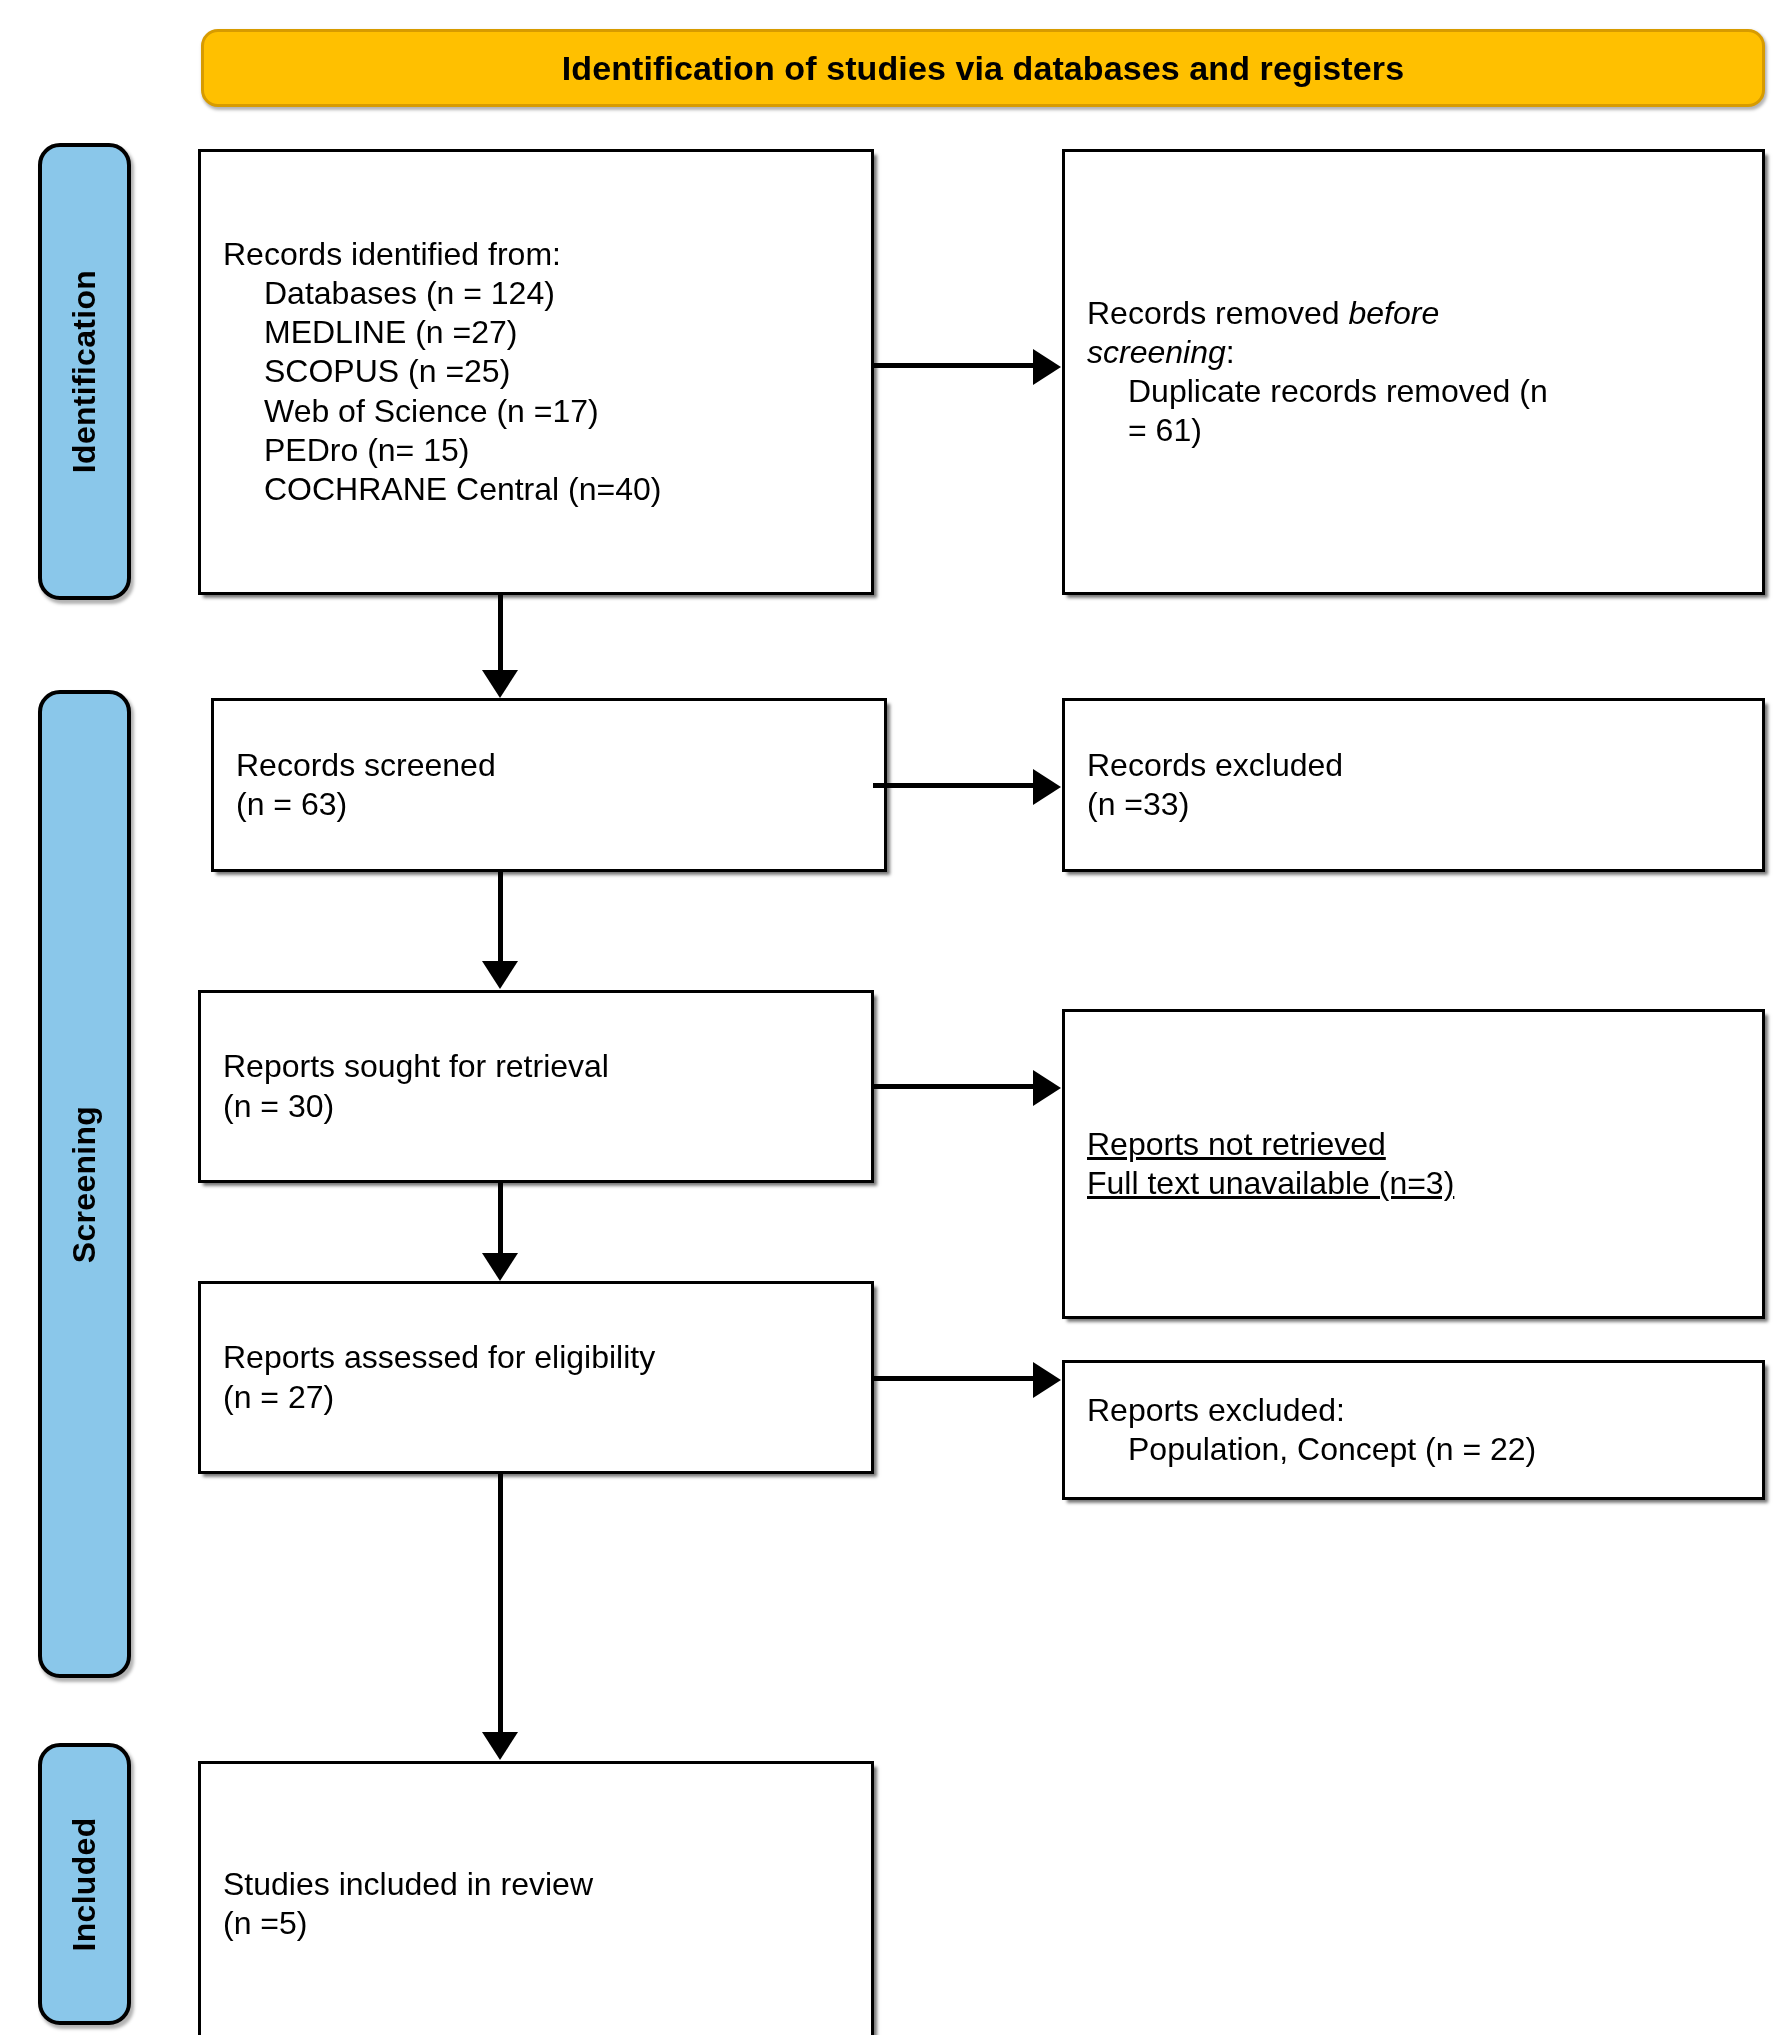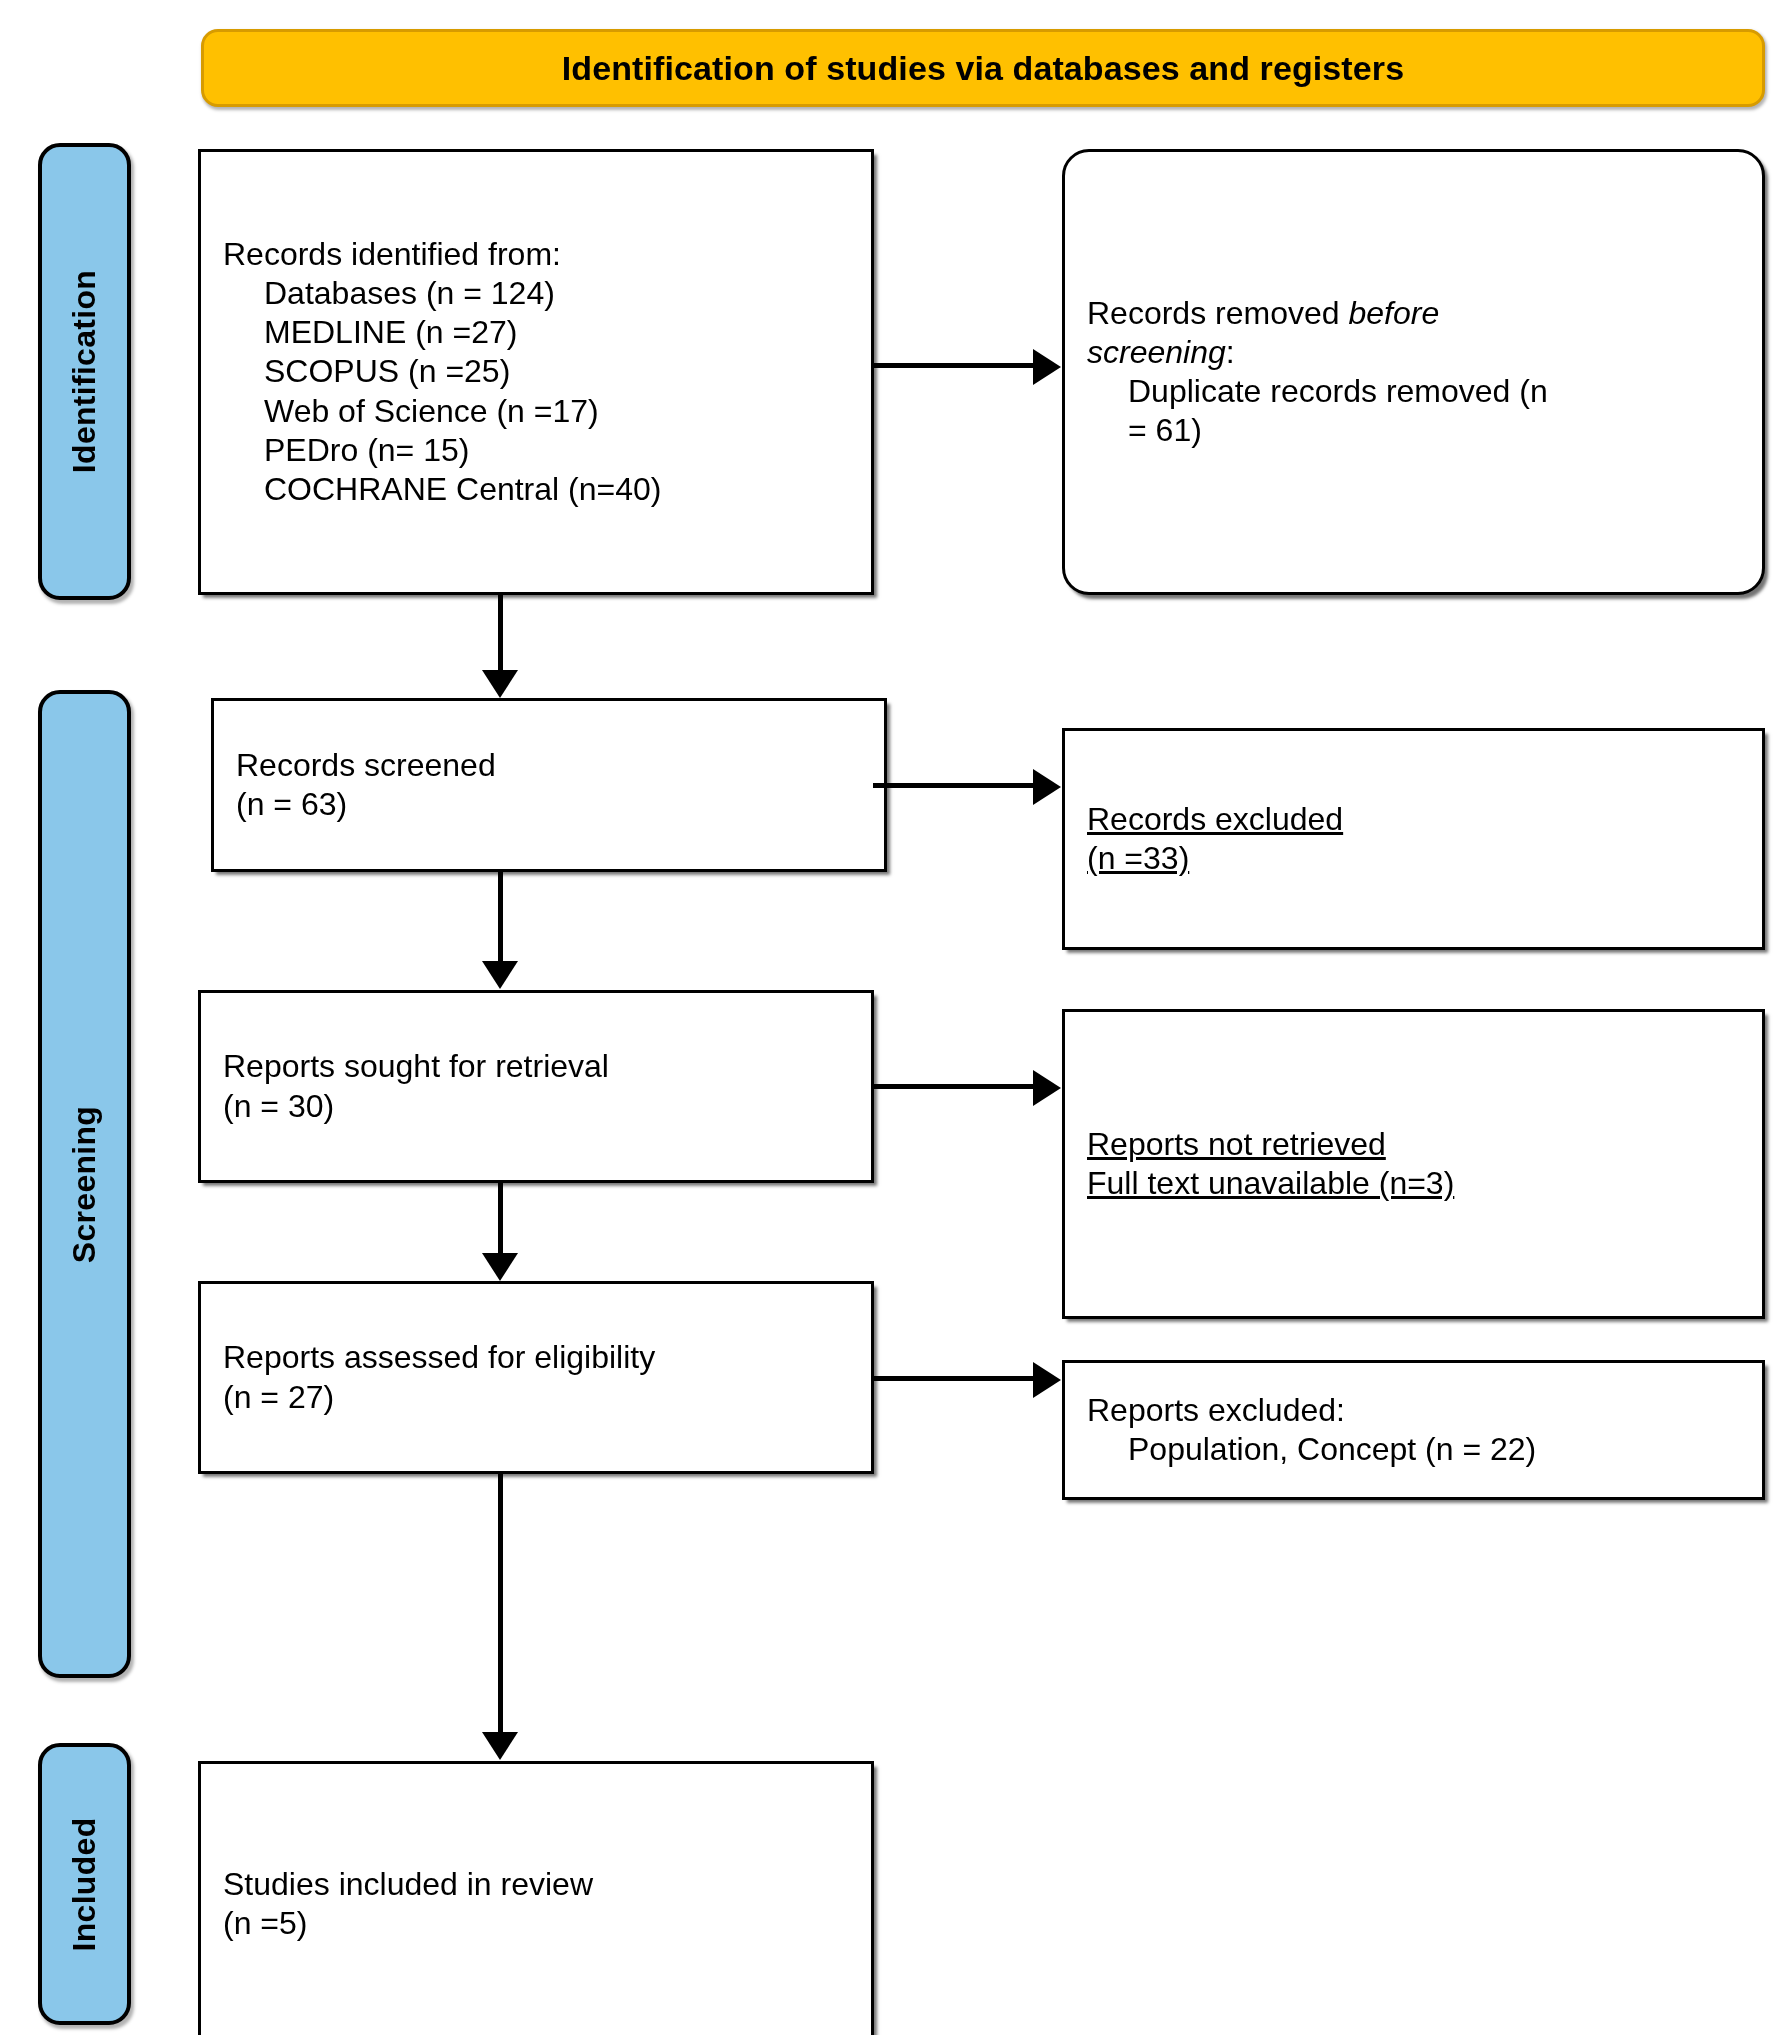--- a/index.html
+++ b/index.html
@@ -39,23 +39,23 @@
     padding:12px 22px;display:flex;flex-direction:column;justify-content:center;
   }
   .fbox p{margin:0;font-size:32px;line-height:1.22;color:#000;}
   .fbox p.ind{padding-left:41px;}
   .fbox em{font-style:italic;}
 
   .col-left{left:198px;width:676px;}
   .col-right{left:1062px;width:703px;}
 
   #box-identified       {top:149px;height:446px;}
-  #box-removed          {top:149px;height:446px;border-radius:27px;}
+  #box-removed          {top:149px;height:446px;}
   #box-screened         {top:698px;height:174px;margin-left:13px;}
-  #box-excluded         {top:728px;height:222px;text-decoration:underline;}
+  #box-excluded         {top:698px;height:174px;}
   #box-sought           {top:990px;height:193px;}
   #box-not-retrieved    {top:1009px;height:310px;text-decoration:underline;}
   #box-assessed         {top:1281px;height:193px;}
   #box-reports-excluded {top:1360px;height:140px;}
   #box-included         {top:1761px;height:286px;}
 
   
   .vline{position:absolute;width:4.5px;background:#000;left:498px;}
   .vhead{
     position:absolute;left:482px;width:0;height:0;

